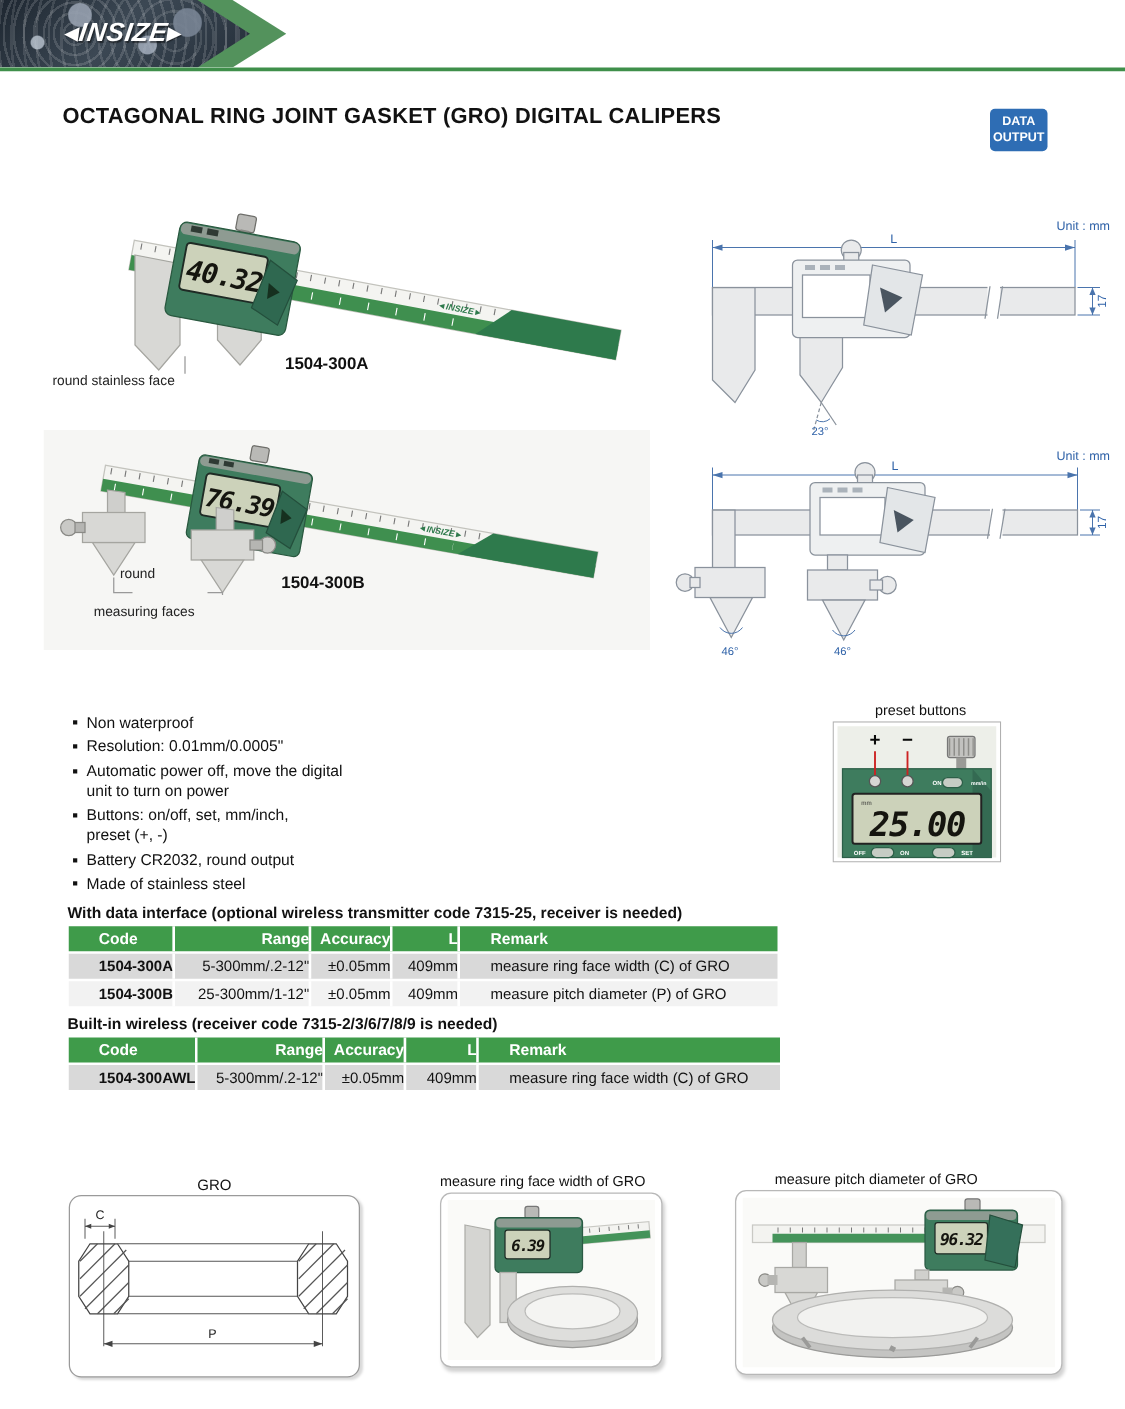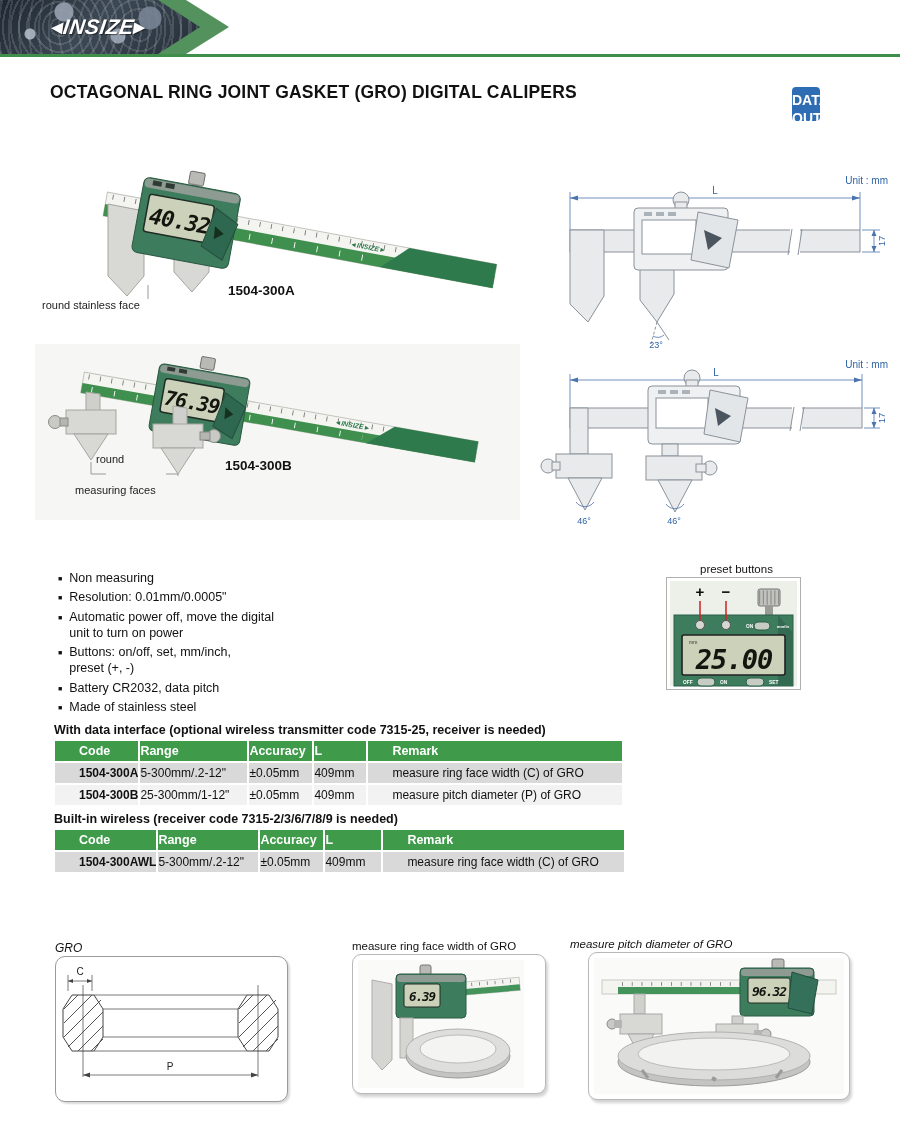--- a/index.html
+++ b/index.html
@@ -17,50 +17,50 @@
       radial-gradient(circle at 150px 18px, rgba(120,132,148,.9) 0 11px, transparent 12px),
       repeating-radial-gradient(circle at 60px 27px, rgba(255,255,255,.14) 0 2px, transparent 2px 8px),
       repeating-radial-gradient(circle at 140px 30px, rgba(255,255,255,.12) 0 2px, transparent 2px 10px),
       linear-gradient(135deg,#1d2630,#3c4854 45%,#232d38);}
   .logo{left:52px;top:15px;color:#fff;font-weight:bold;font-style:italic;font-size:21px;
     transform:skewX(-8deg);letter-spacing:.5px;text-shadow:1px 1px 1px rgba(0,0,0,.5);white-space:nowrap;}
   .logo .arr{font-size:14px;font-style:normal;vertical-align:2px;}
   .hdr-line{left:0;top:54px;width:900px;height:3px;background:#3f8f4a;}
   
   .title{left:50px;top:82px;font-size:17.5px;font-weight:bold;letter-spacing:.2px;}
-  .badge{left:792px;top:87px;width:28px;height:34px;background:#2e6db4;border-radius:4px;color:#fff;
-    font-size:14px;font-weight:bold;text-align:center;line-height:1.32;padding-top:4px;box-sizing:border-box;}
+  .badge{left:792px;top:87px;width:46px;height:34px;background:#2e6db4;border-radius:4px;color:#fff;
+    font-size:10px;font-weight:bold;text-align:center;line-height:1.32;padding-top:4px;box-sizing:border-box;}
   
   .code-label{font-size:13.5px;font-weight:bold;}
   .callout{font-size:11px;color:#222;}
   .grayband{left:35px;top:344px;width:485px;height:176px;background:#f6f6f4;}
   
   .features{left:58px;top:570px;width:310px;list-style:none;margin:0;padding:0;}
   .features li{display:flex;font-size:12.5px;line-height:1.3;margin-bottom:3px;}
   .features li::before{content:"■";font-size:7px;margin:4px 7px 0 0;}
   .features li span{white-space:pre-line;}
   .small-cap{font-size:11.5px;}
   
   .tbl-heading{font-size:12.5px;font-weight:bold;}
   table.t{border-collapse:separate;border-spacing:0 2px;table-layout:fixed;}
   table.t th{background:#3f9b4a;color:#fff;font-size:12.5px;font-weight:bold;height:20px;padding:0;}
   table.t td{font-size:12px;height:20px;padding:0;}
   table.t th,table.t td{border-left:2px solid #fff;overflow:hidden;white-space:nowrap;}
   table.t th:first-child,table.t td:first-child{border-left:none;}
   table.t .al{text-align:left;padding-left:24px;}
-  table.t .ac{text-align:left;margin-top:30px;}
+  table.t .ac{text-align:right;margin-top:30px;}
   table.t tr.r1 td{background:#d9d9d9;}
   table.t tr.r2 td{background:#f2f2f2;}
   table.t td.bold{font-weight:bold;}
   
   .gro-box{left:55px;top:956px;width:231px;height:144px;border:1px solid #9a9a9a;border-radius:10px;
     background:#fff;box-shadow:2px 2px 2px rgba(0,0,0,.15);overflow:hidden;}
   .photo-frame{background:#fff;border:1px solid #b8b8b8;border-radius:9px;box-shadow:2px 3px 3px rgba(0,0,0,.18);
     padding:5px;box-sizing:border-box;overflow:hidden;}
-  .cap-center{font-style:italic;}
+  .cap-center{text-align:center;}
   .lcd-digits{font-family:"DejaVu Sans Mono",monospace;font-weight:bold;font-style:italic;letter-spacing:-1px;}
 </style>
 </head>
 <body>
 
 <div class="abs hdr-green"></div>
 <div class="abs hdr-photo"></div>
 <div class="abs logo"><span class="arr">◀</span><span>INSIZE</span><span class="arr">▶</span></div>
 <div class="abs hdr-line"></div>
 
@@ -209,35 +209,35 @@
     <rect x="156" y="108" width="10" height="8" fill="#e9eaeb" stroke="#8a929c"></rect>
   <polygon points="118,124 152,124 135,156" fill="#e9eaeb" stroke="#8a929c"></polygon>
   <path d="M36,146 A11 11 0 0 0 54,146" stroke="#4a74ad" fill="none" stroke-width="0.8"></path>
   <path d="M126,148 A11 11 0 0 0 144,148" stroke="#4a74ad" fill="none" stroke-width="0.8"></path>
   <text x="44" y="168" text-anchor="middle" font-size="9" fill="#2f62a8">46°</text>
   <text x="134" y="168" text-anchor="middle" font-size="9" fill="#2f62a8">46°</text>
 </svg>
 
 <ul class="abs features">
   <li>
-      <span>Non measuring</span>
+      <span>Non waterproof</span>
     </li>
   <li>
       <span>Resolution: 0.01mm/0.0005"</span>
     </li>
   <li>
       <span>Automatic power off, move the digital
 unit to turn on power</span>
     </li>
   <li>
       <span>Buttons: on/off, set, mm/inch,
 preset (+, -)</span>
     </li>
   <li>
-      <span>Battery CR2032, data pitch</span>
+      <span>Battery CR2032, round output</span>
     </li>
   <li>
       <span>Made of stainless steel</span>
     </li>
 </ul>
 
 <div class="abs small-cap" style="left:700px;top:563px;">preset buttons</div>
 <svg class="abs" style="left:666px;top:577px;" width="135" height="113" viewBox="0 0 135 113">
   <rect x="0.5" y="0.5" width="134" height="112" fill="#fff" stroke="#b0b0b0"></rect>
   <rect x="4" y="4" width="127" height="105" fill="#edefe9"></rect>
@@ -356,21 +356,21 @@
       <polygon points="36,24 31,22 31,26" fill="#444"></polygon>
   <text x="24" y="18" text-anchor="middle" font-size="10" fill="#222">C</text>
   <line x1="27" y1="118" x2="202" y2="118" stroke="#444" stroke-width="0.7"></line>
   <polygon points="27,118 34,115.5 34,120.5" fill="#444"></polygon>
       <polygon points="202,118 195,115.5 195,120.5" fill="#444"></polygon>
   <text x="114" y="113" text-anchor="middle" font-size="10" fill="#222">P</text>
 </svg>
 </div>
 
 <div class="abs small-cap" style="left:352px;top:940px;">measure ring face width of GRO</div>
-<div class="abs photo-frame" style="left:352px;top:954px;width:194px;height:140px;">
+<div class="abs photo-frame" style="left:352px;top:954px;width:178px;height:140px;">
 <svg width="166" height="128" viewBox="0 0 166 128">
   <rect x="0" y="0" width="166" height="128" fill="#fafaf8"></rect>
   <polygon points="14,20 34,24 34,100 24,110 14,98" fill="#d5d5d2" stroke="#adada9"></polygon>
   <g transform="rotate(-5 108 30)">
     <rect x="104" y="22" width="58" height="13" fill="#f3f3f0" stroke="#c9c9c4"></rect>
     <rect x="104" y="29" width="58" height="6" fill="#44935a"></rect>
     <line x1="106" y1="25" x2="160" y2="25" stroke="#777" stroke-width="3.5" stroke-dasharray="0.8 7"></line>
   </g>
   <rect x="62" y="5" width="11" height="10" rx="2" fill="#b9b9b6" stroke="#777"></rect>
   <rect x="38" y="14" width="70" height="44" rx="4" fill="#3e7c5e" stroke="#2a5a44"></rect>

